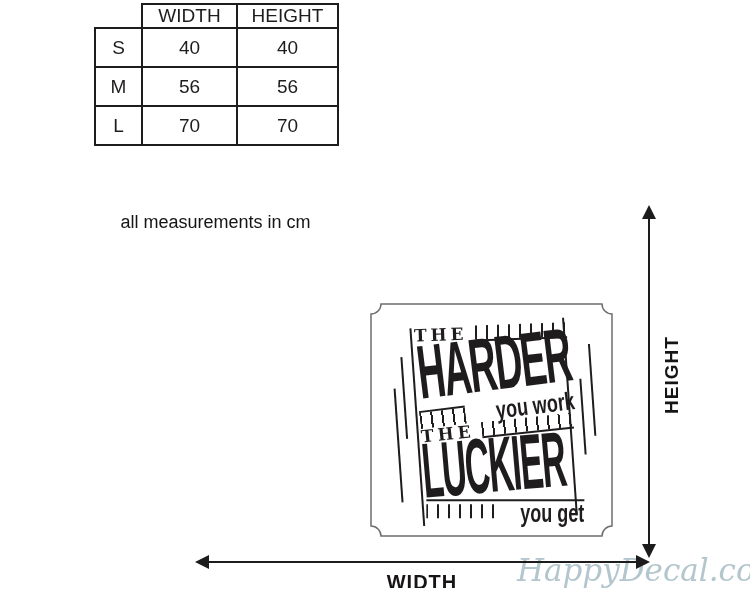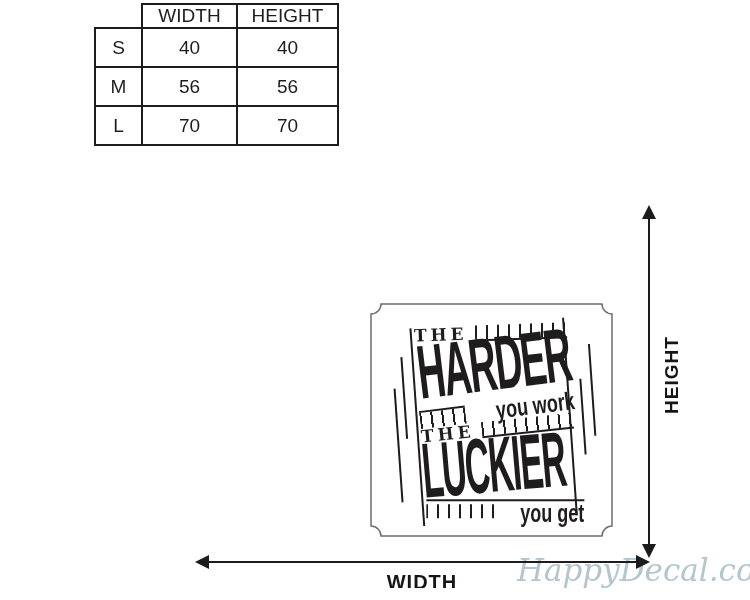--- a/index.html
+++ b/index.html
@@ -135,20 +135,21 @@
       <td>56</td>
       <td>56</td>
     </tr>
     <tr class="data-row">
       <th>L</th>
       <td>70</td>
       <td>70</td>
     </tr>
   </tbody>
     </table>
+  <div class="table-caption">all measurements in cm</div>
 
   <div class="watermark">HappyDecal.com</div>
 
   <div class="decal">
     <svg class="decal-border" width="243" height="234" viewBox="0 0 243 234">
       <path d="M 11 1 H 232 A 10 10 0 0 0 242 11 V 223 A 10 10 0 0 0 232 233 H 11 A 10 10 0 0 0 1 223 V 11 A 10 10 0 0 0 11 1 Z" fill="#ffffff" stroke="#6e6e6e" stroke-width="1.5"></path>
     </svg>
     <div class="design">
       <div class="vline vl-l1"></div>
       <div class="vline vl-l2"></div>

